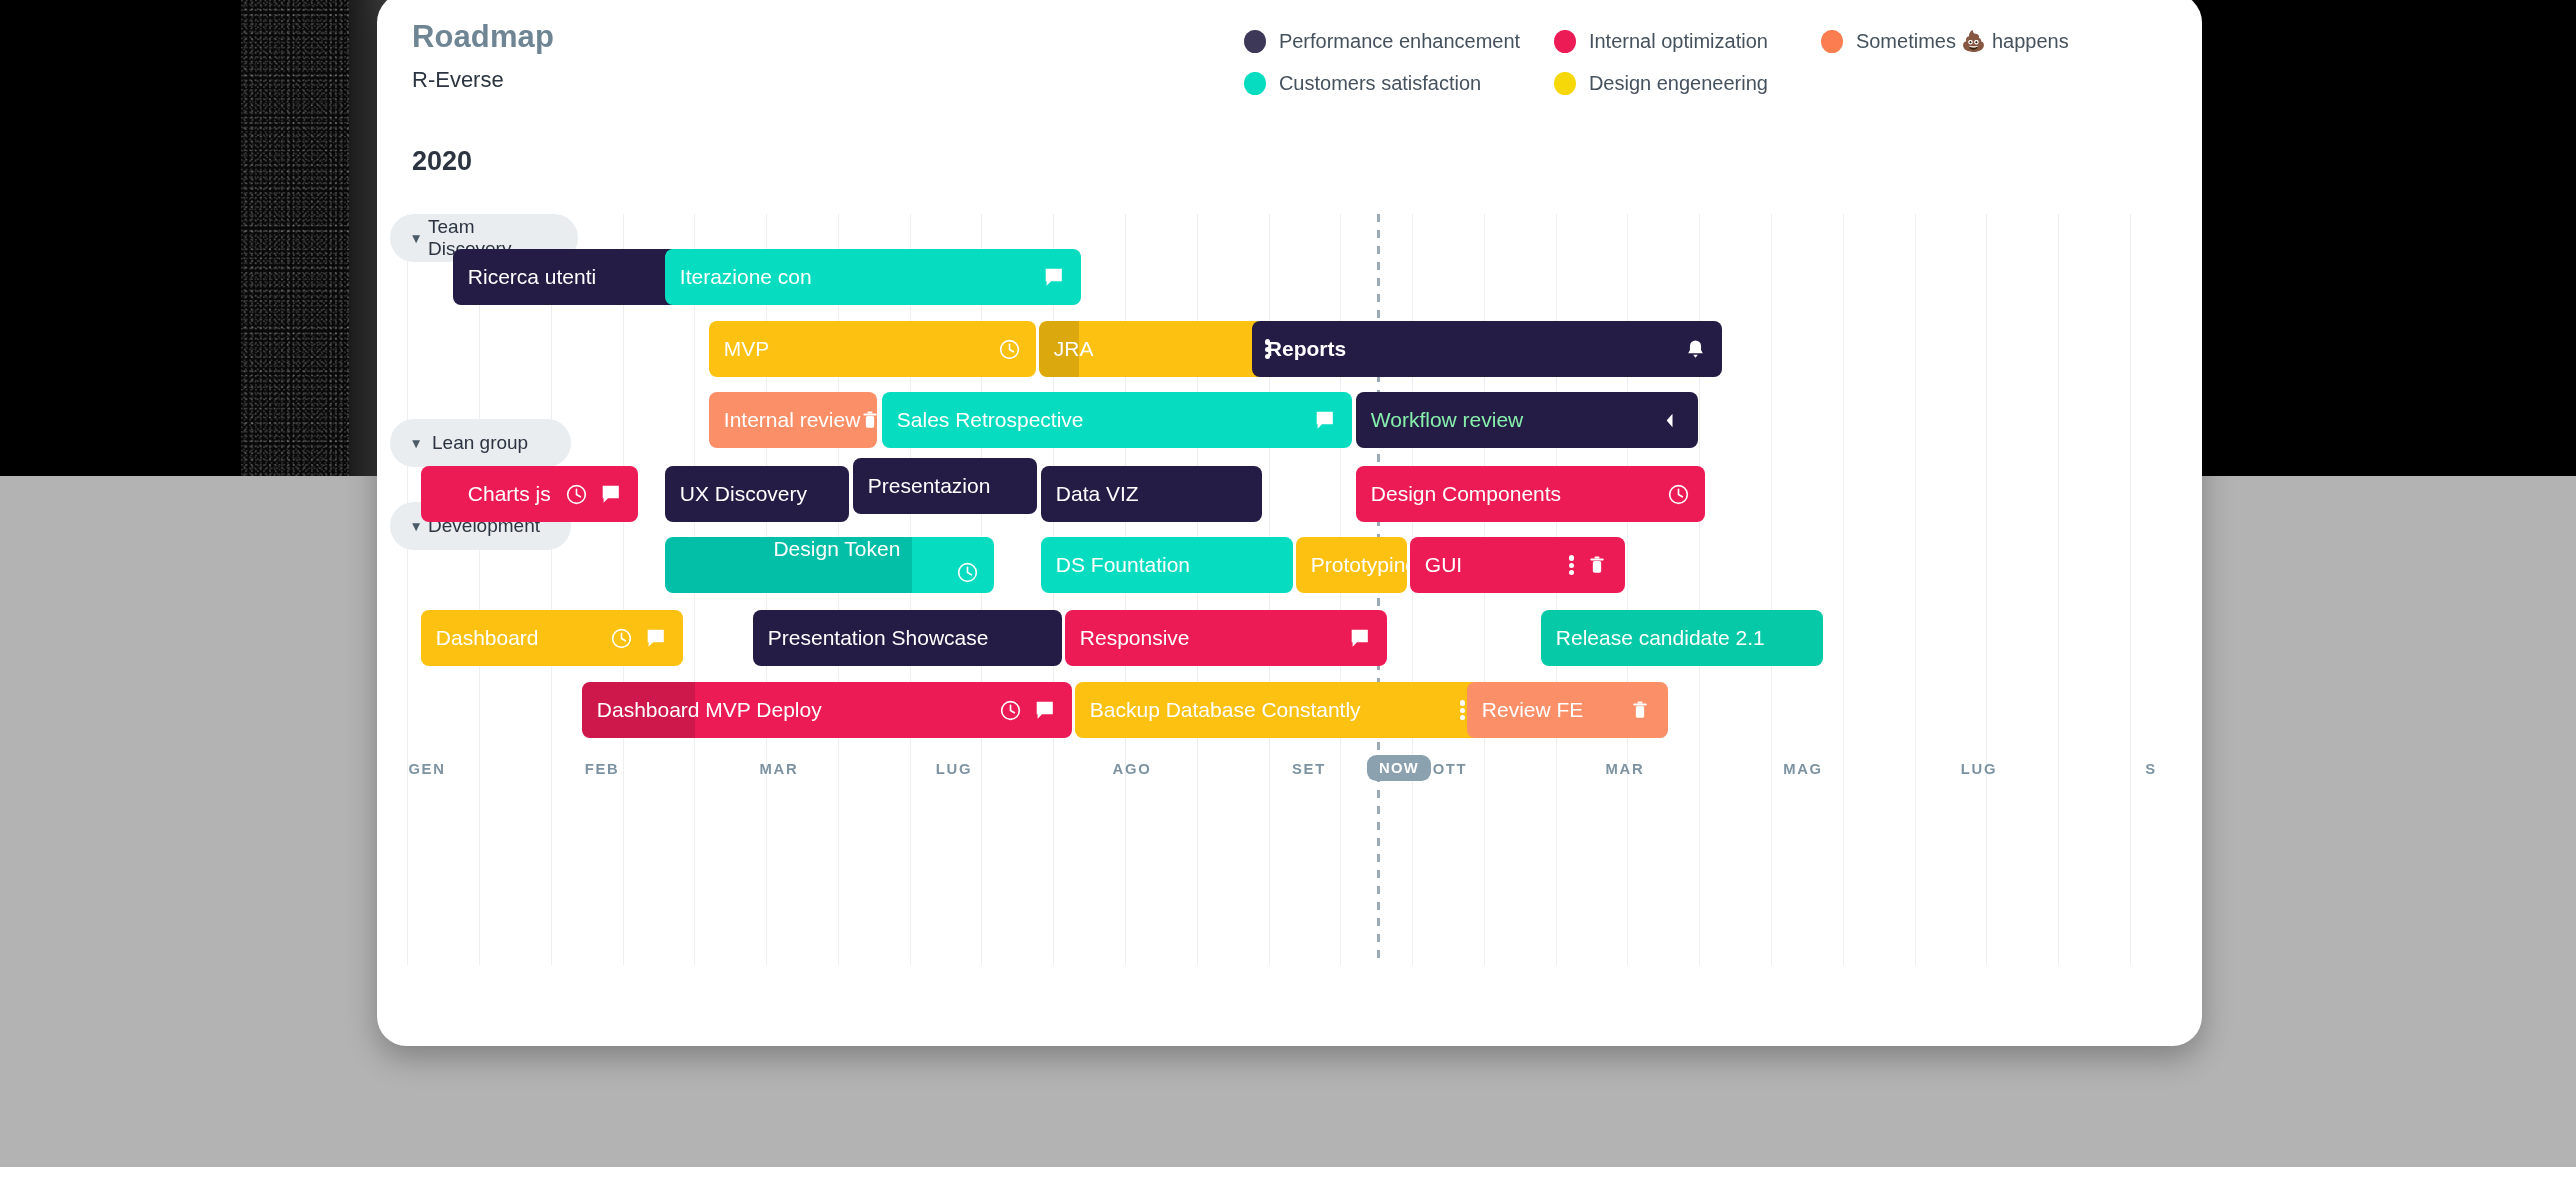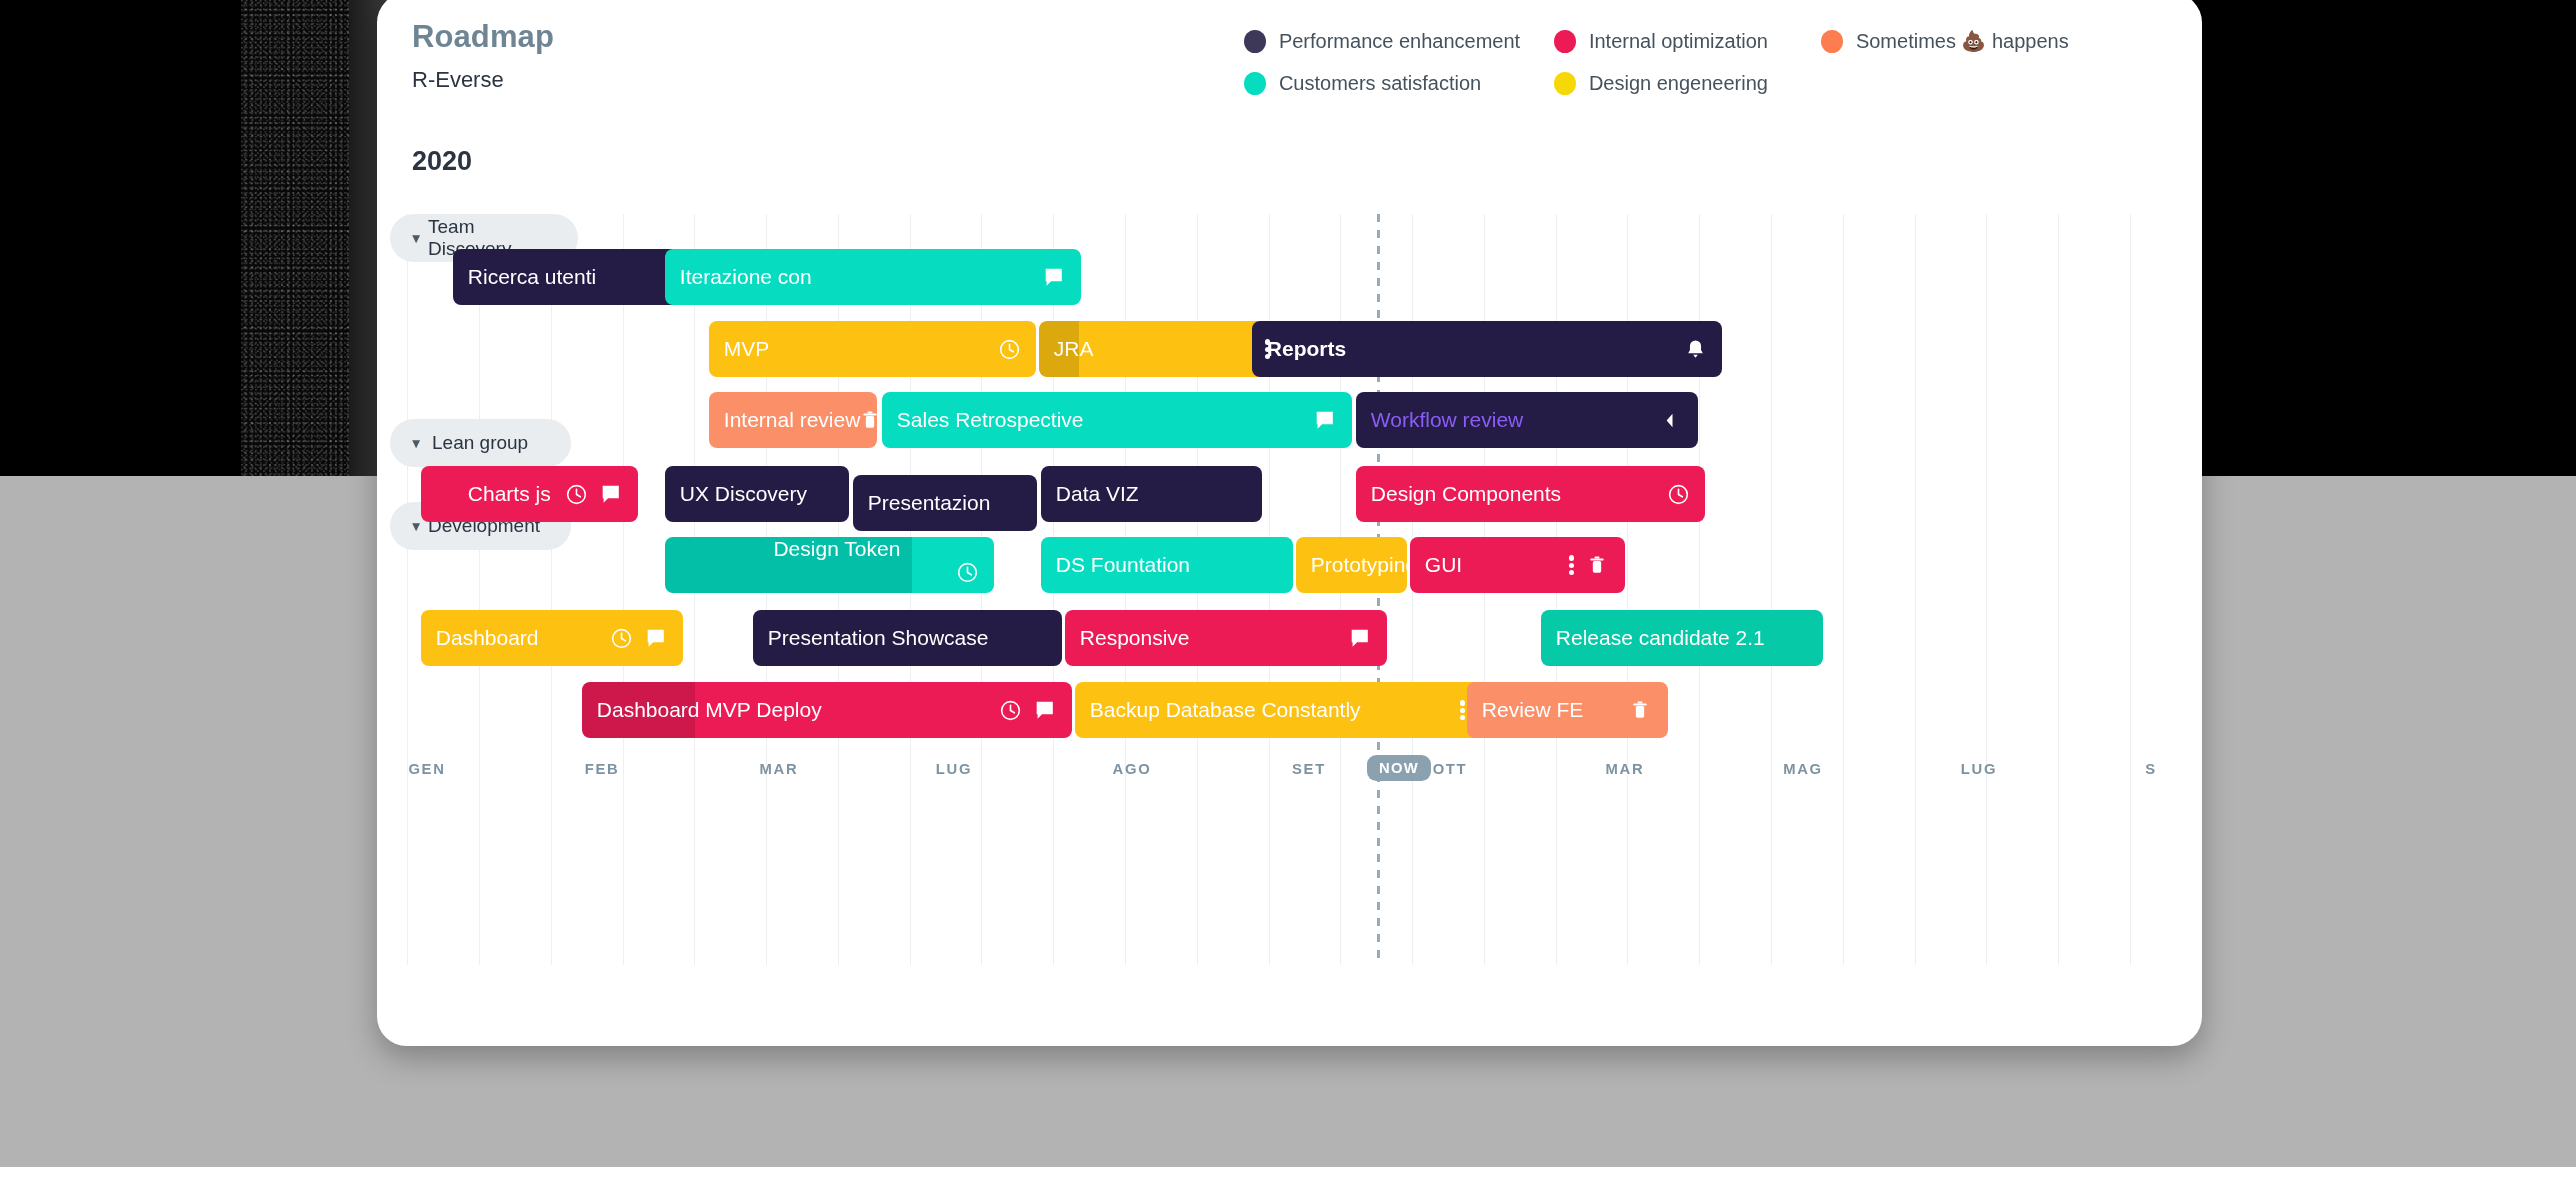--- a/index.html
+++ b/index.html
@@ -256,21 +256,21 @@
         </span>
       </div>
       <div class="bar" style="left: 505px; top: 178px; width: 470px; background: rgb(5, 220, 192); color: rgb(255, 255, 255);">
         <span class="lbl">Sales Retrospective</span>
         <span class="icons">
           <span class="icn"><svg viewBox="0 0 24 24" width="21.5" height="21.5">
               <path d="M3 3h18v14H9l-5 5v-5H3z" fill="#fff"></path>
             </svg></span>
         </span>
       </div>
-      <div class="bar" style="left: 979px; top: 178px; width: 342px; background: rgb(36, 28, 68); color: #8b5cf6;">
+      <div class="bar" style="left: 979px; top: 178px; width: 342px; background: rgb(36, 28, 68); color: #86efac;">
         <span class="lbl">Workflow review</span>
         <span class="icons">
           <span class="icn"><svg viewBox="0 0 24 24" width="20" height="23">
               <path d="M15 4 L8 12 L15 20 Z" fill="#fff"></path>
             </svg></span>
         </span>
       </div>
       <div class="bar" style="left: 44px; top: 252px; width: 217px; background: rgb(237, 27, 85); color: rgb(255, 255, 255); padding-left: 32px;">
         <span class="lbl">Charts js</span>
         <span class="icons">
@@ -279,21 +279,21 @@
               <path d="M12 6.6V12l4 2.4" fill="none" stroke="#fff" stroke-width="1.7" stroke-linecap="round"></path>
             </svg></span>
           <span class="icn"><svg viewBox="0 0 24 24" width="21.5" height="21.5">
               <path d="M3 3h18v14H9l-5 5v-5H3z" fill="#fff"></path>
             </svg></span>
         </span>
       </div>
       <div class="bar" style="left: 288px; top: 252px; width: 184px; background: rgb(36, 28, 68); color: rgb(255, 255, 255);">
         <span class="lbl">UX Discovery</span>
       </div>
-      <div class="bar" style="left: 476px; top: 261px; width: 184px; background: rgb(36, 28, 68); color: rgb(255, 255, 255);">
+      <div class="bar" style="left: 476px; top: 244px; width: 184px; background: rgb(36, 28, 68); color: rgb(255, 255, 255);">
         <span class="lbl">Presentazion</span>
       </div>
       <div class="bar" style="left: 664px; top: 252px; width: 221px; background: rgb(36, 28, 68); color: rgb(255, 255, 255); text-align: right;">
         <span class="lbl">Data VIZ</span>
       </div>
       <div class="bar" style="left: 979px; top: 252px; width: 349px; background: rgb(237, 27, 85); color: rgb(255, 255, 255);">
         <span class="lbl">Design Components</span>
         <span class="icons">
           <span class="icn"><svg viewBox="0 0 24 24" width="23" height="23">
               <circle cx="12" cy="12" r="9.2" fill="none" stroke="#fff" stroke-width="1.7"></circle>

